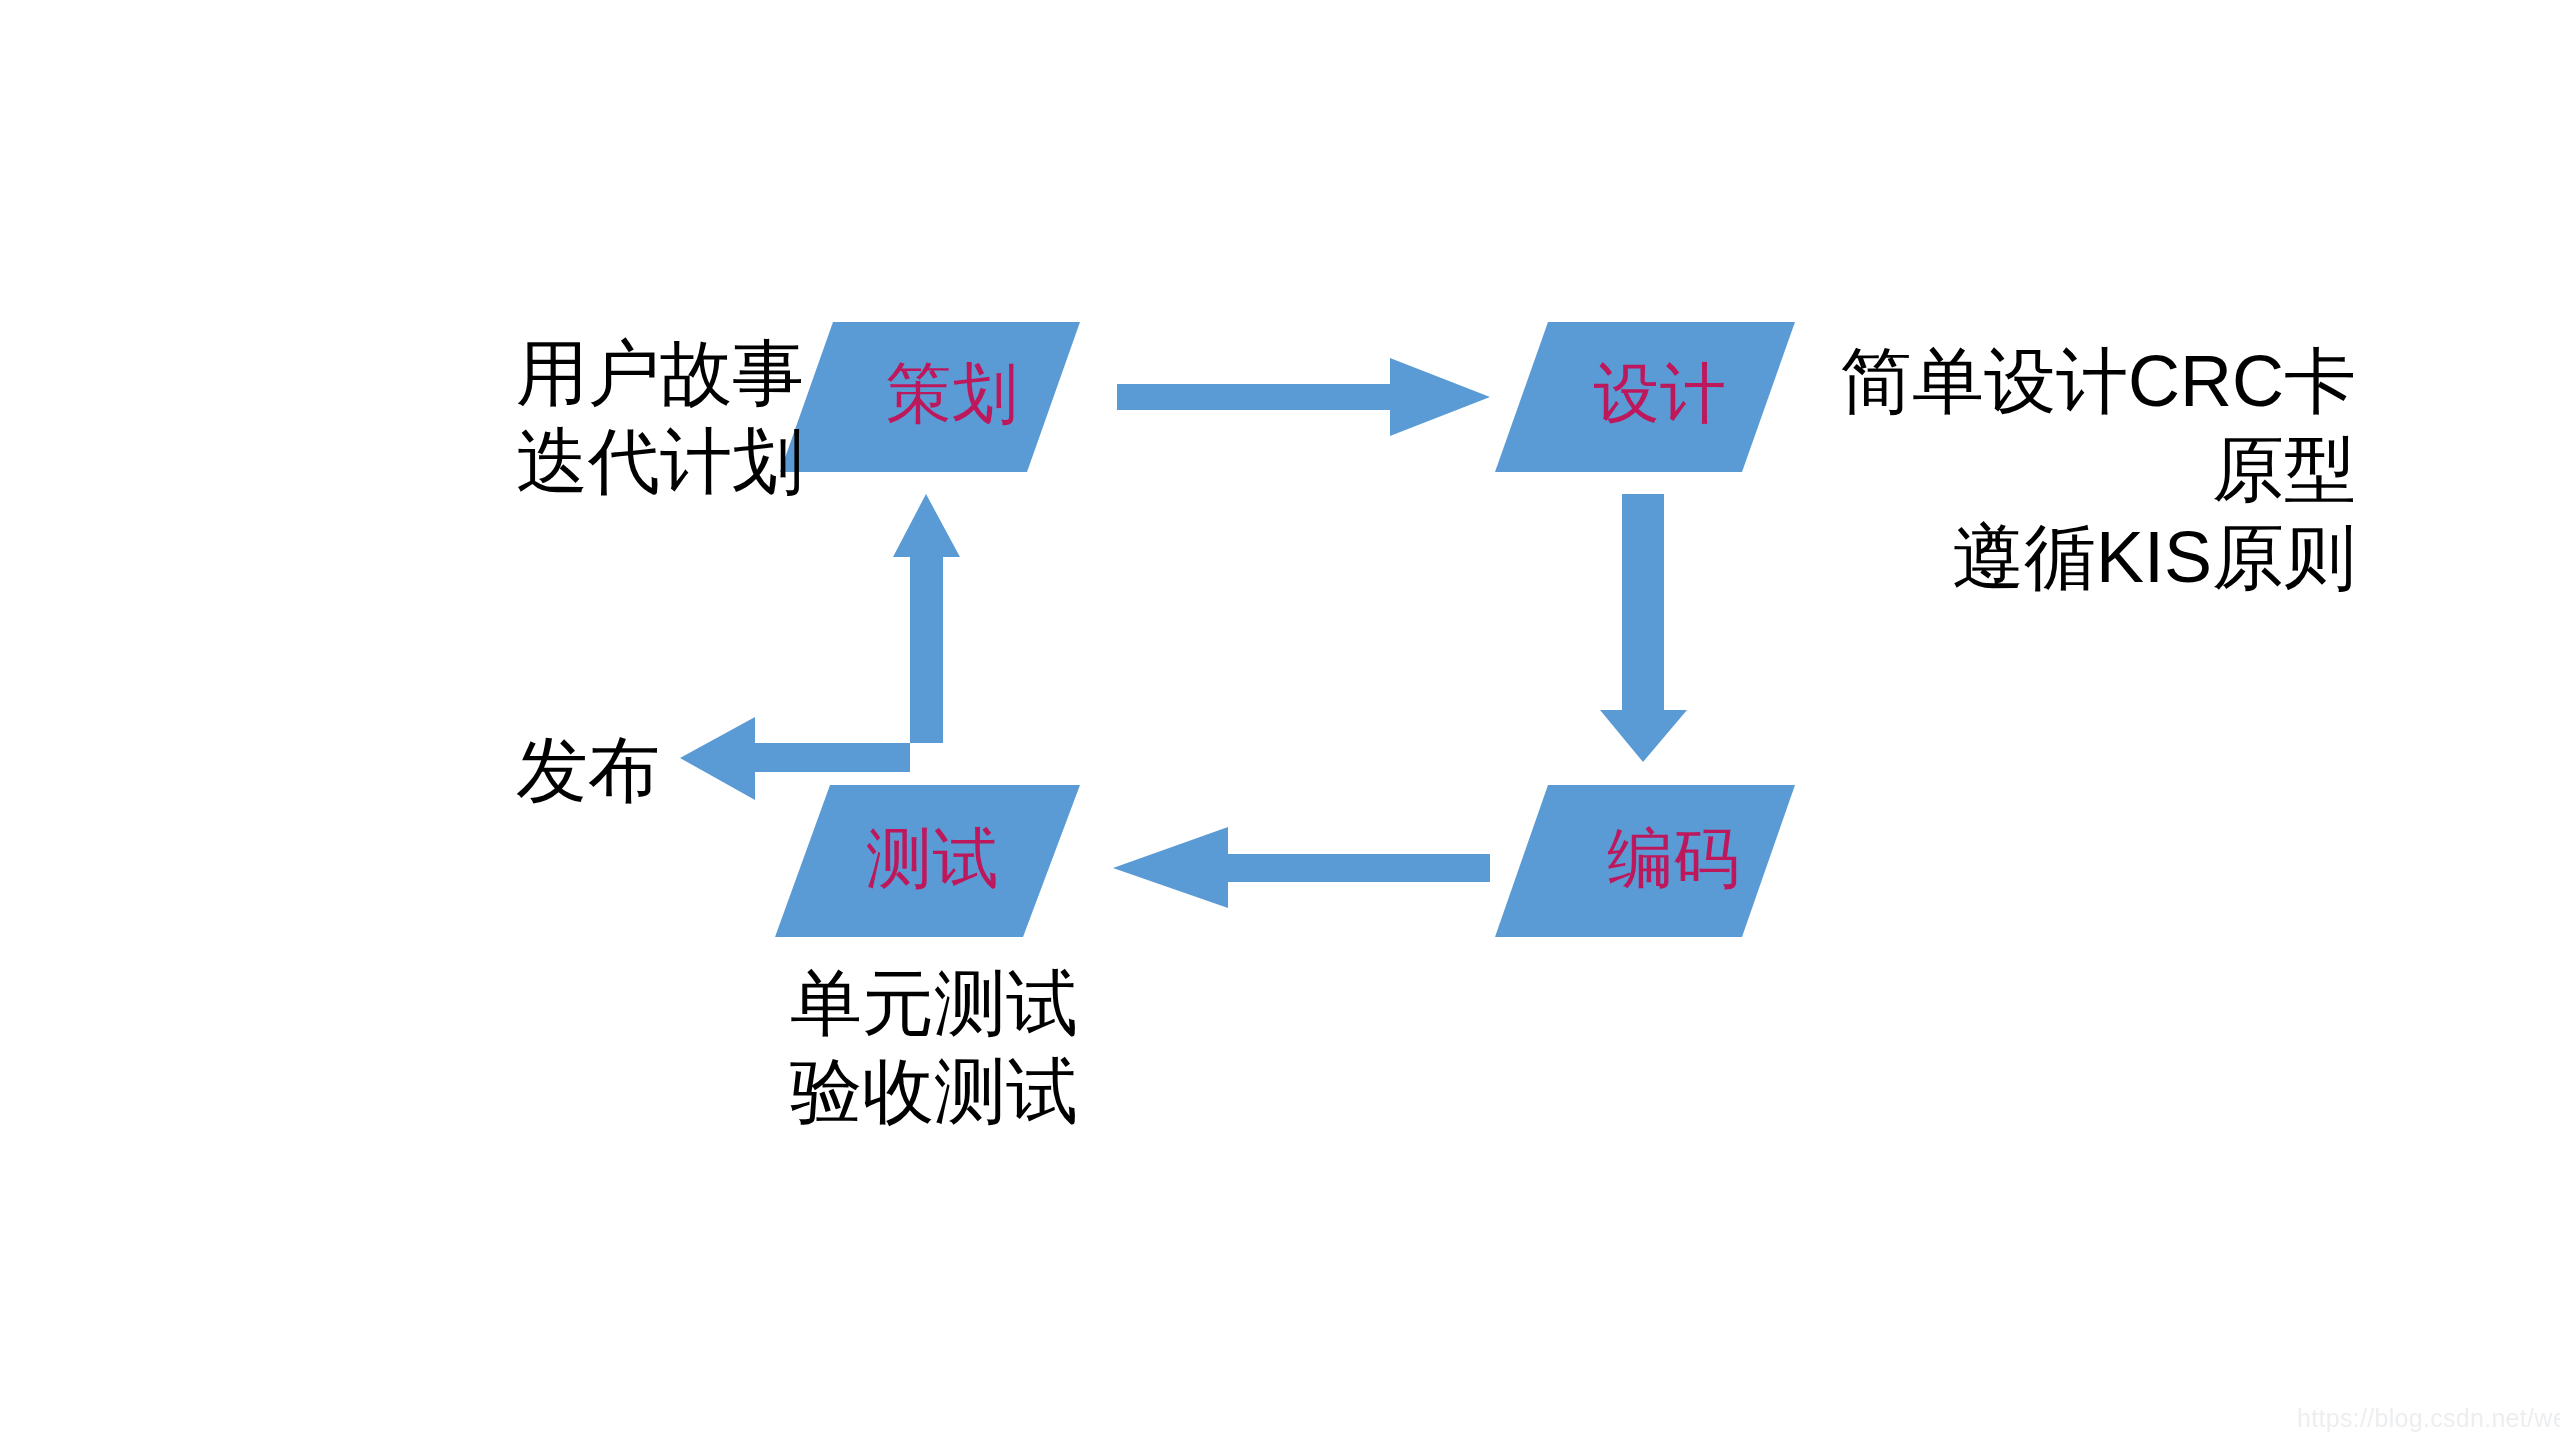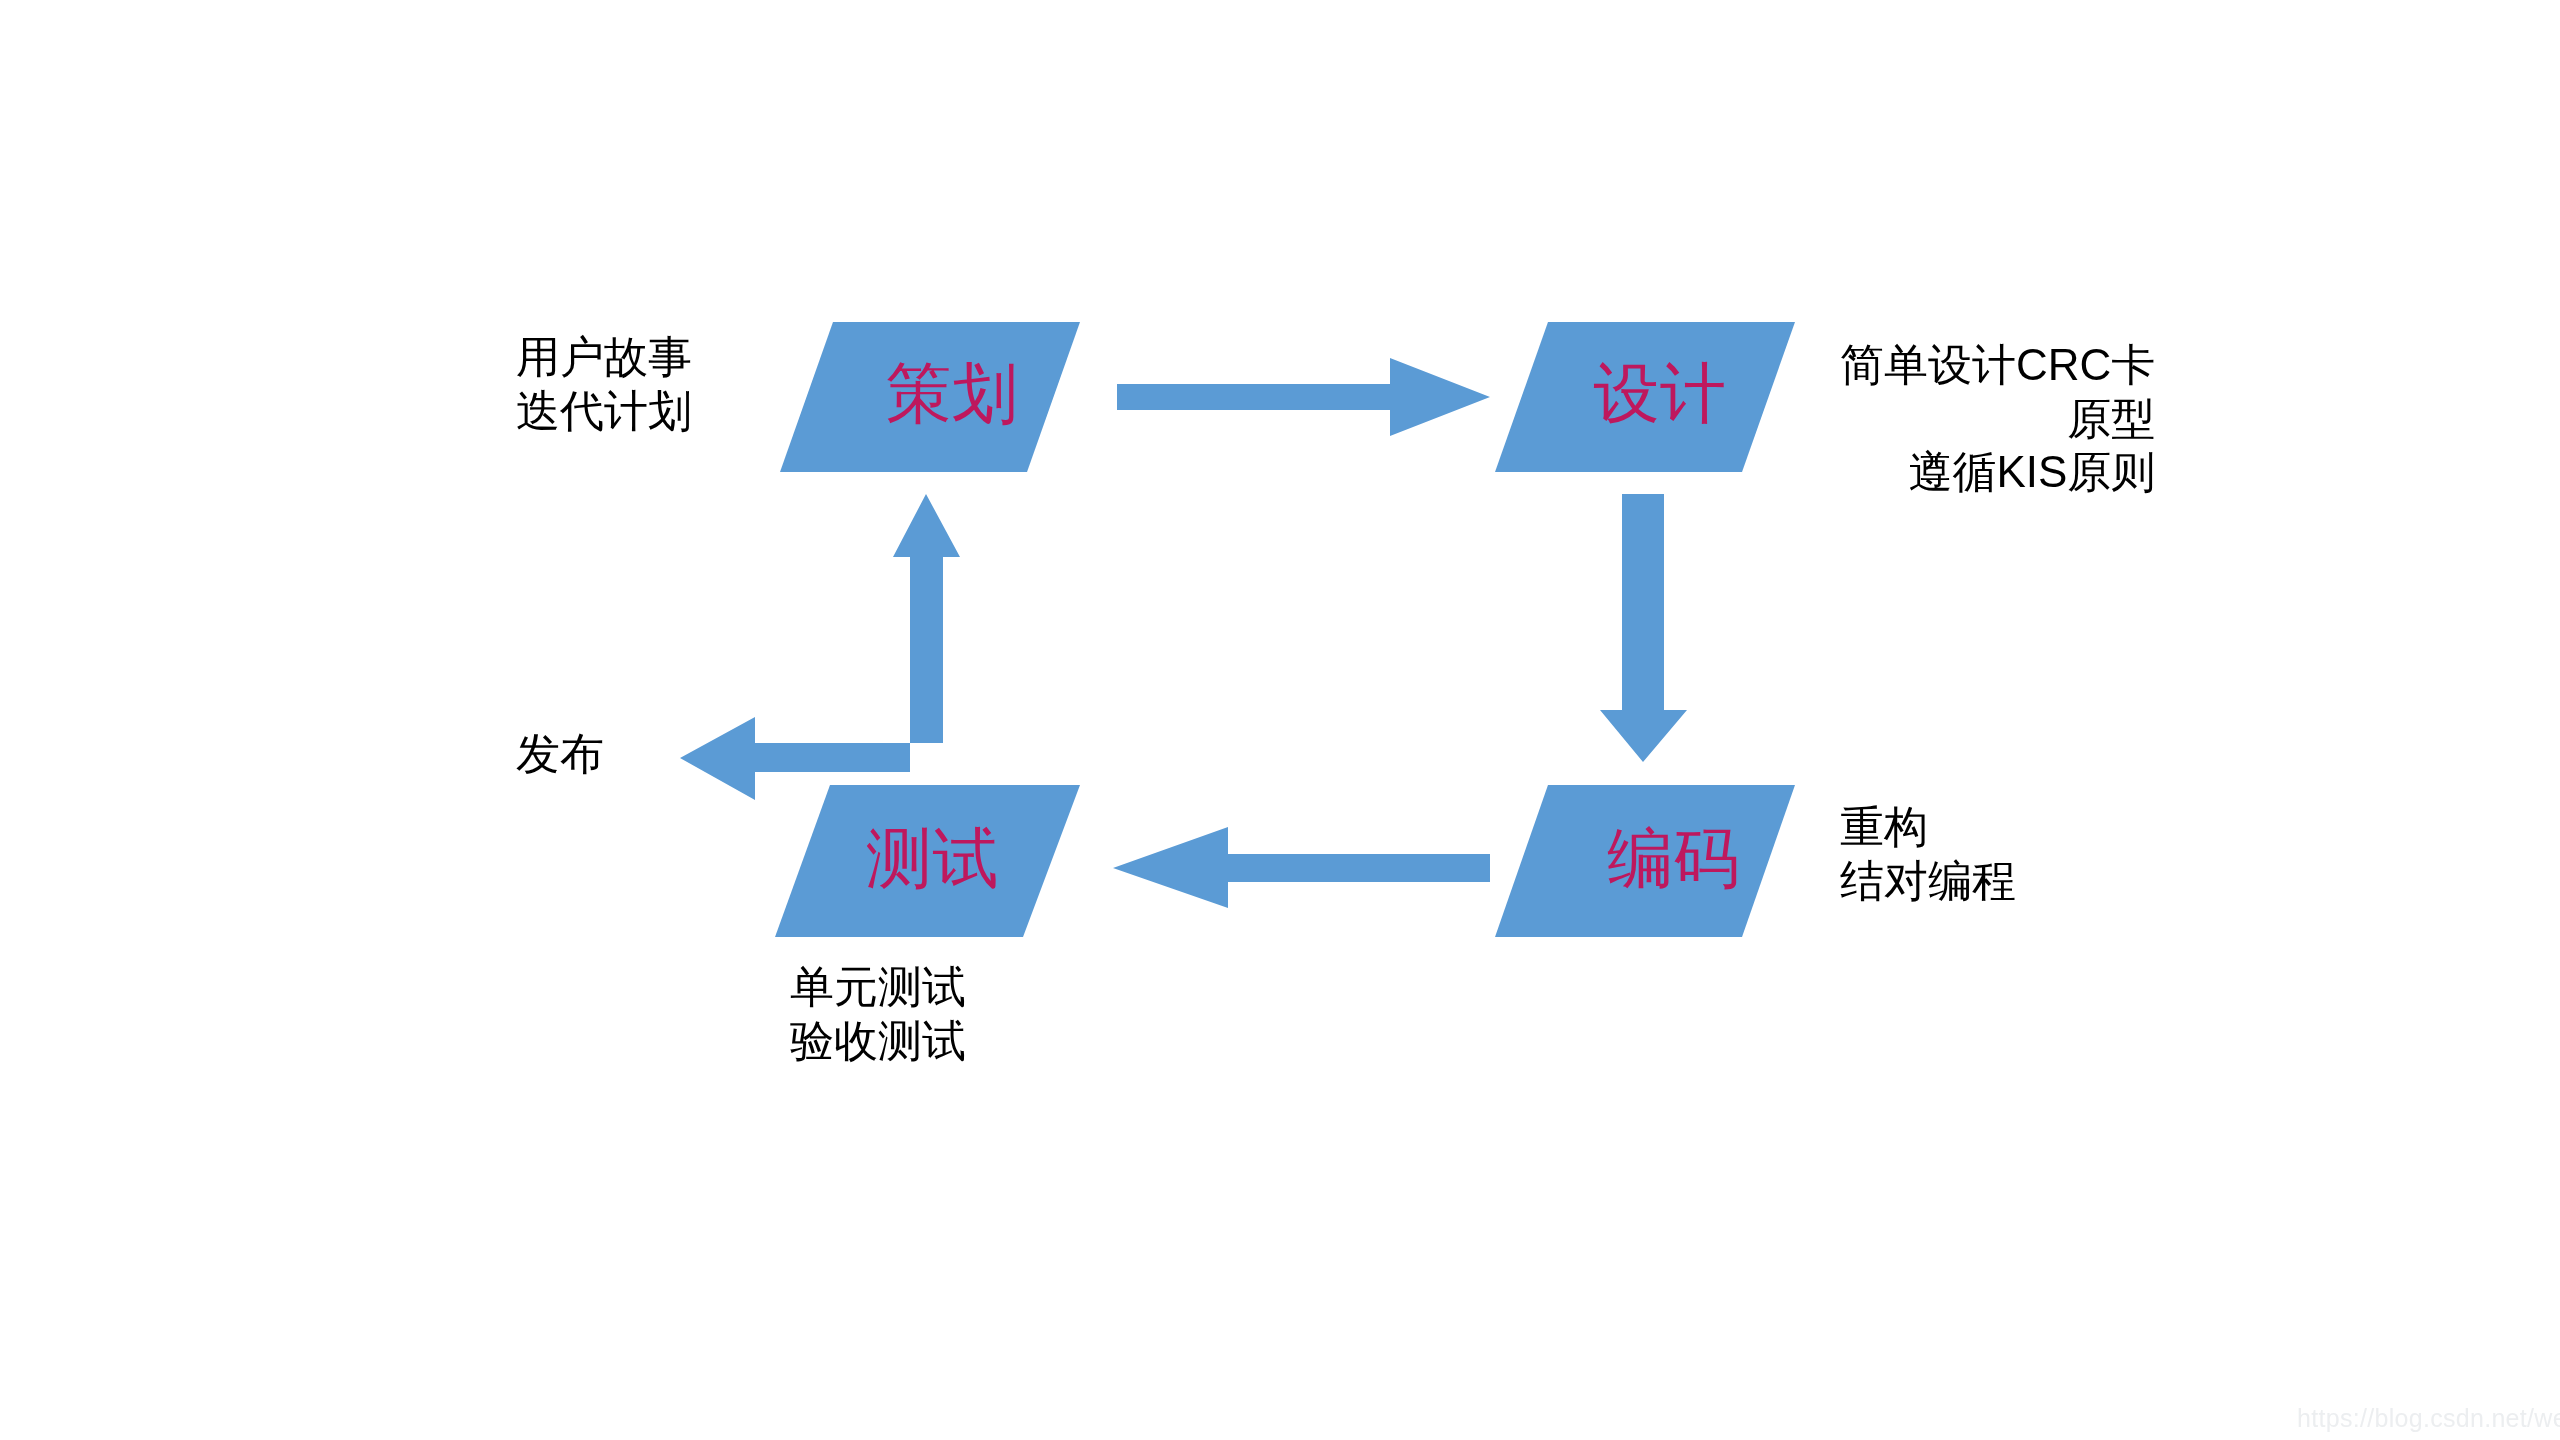--- a/index.html
+++ b/index.html
@@ -34,21 +34,21 @@
     font-size: 66px;
     line-height: 1.1;
     font-weight: 400;
     white-space: nowrap;
     letter-spacing: 0.5px;
     font-family: "Liberation Sans", "DejaVu Sans", sans-serif;
   }
   .ann {
     position: absolute;
     color: #000000;
-    font-size: 44px;
+    font-size: 72px;
     line-height: 1.22;
     white-space: pre;
     font-family: "Liberation Sans", "DejaVu Sans", sans-serif;
   }
   .watermark {
     position: absolute;
     color: #eceef0;
     font-size: 25px;
     letter-spacing: 0.3px;
     white-space: nowrap;
@@ -87,22 +87,20 @@
 
   <div class="node-label" style="left:866px; top:822px; width:160px; ">测试</div>
 
   <div class="ann" style="left:516px; top:330px;">用户故事
 迭代计划</div>
 
   <div class="ann" style="left:1840px; top:338px;text-align:right;">简单设计CRC卡
 原型
 遵循KIS原则</div>
 
-  <div class="ann" style="left:1840px; top:800px;">重构
-结对编程</div>
 
   <div class="ann" style="left:790px; top:960px;">单元测试
 验收测试</div>
 
   <div class="ann" style="left:516px; top:727px;">发布</div>
 
   <div class="watermark" style="left:2297px; top:1404px;">https://blog.csdn.net/weixin_44803753</div>
 
 </div>
 

